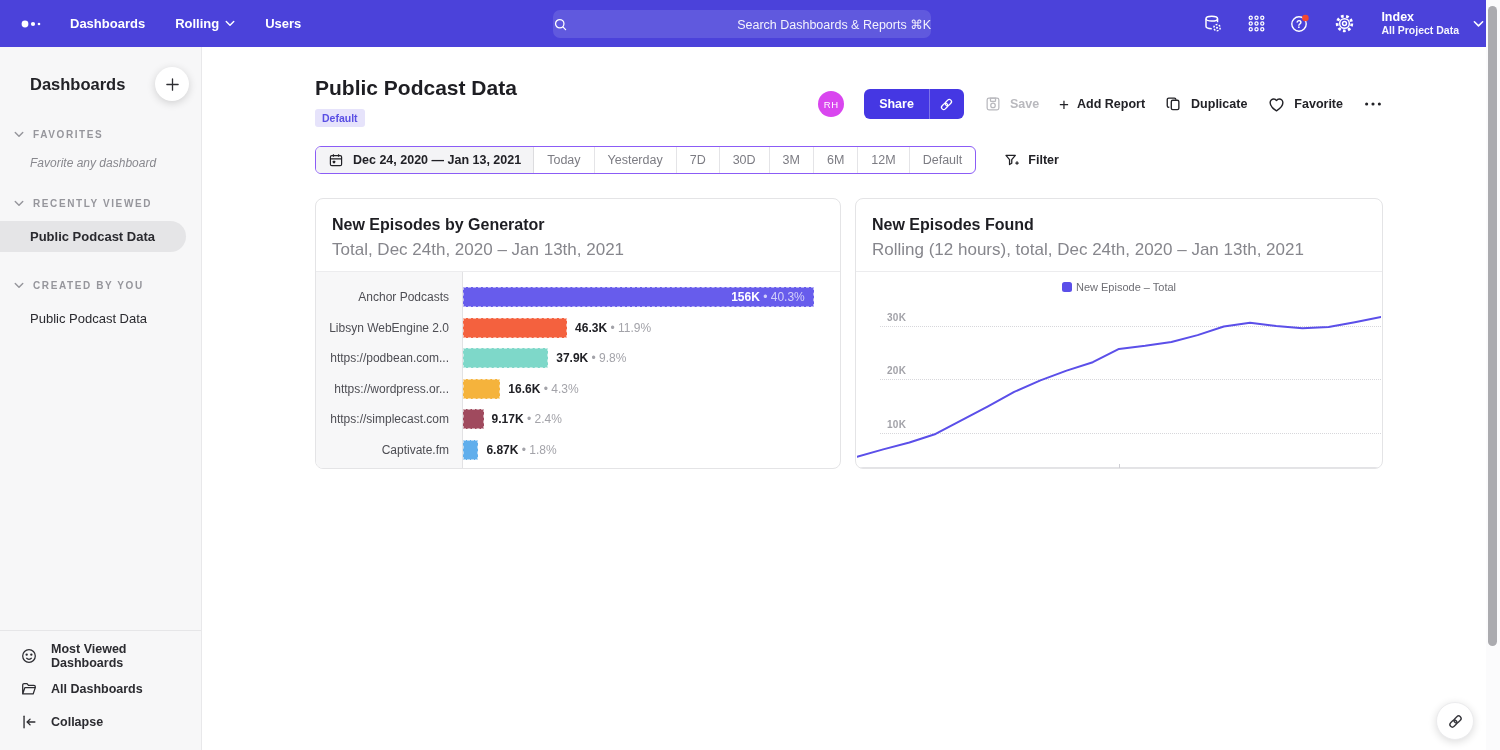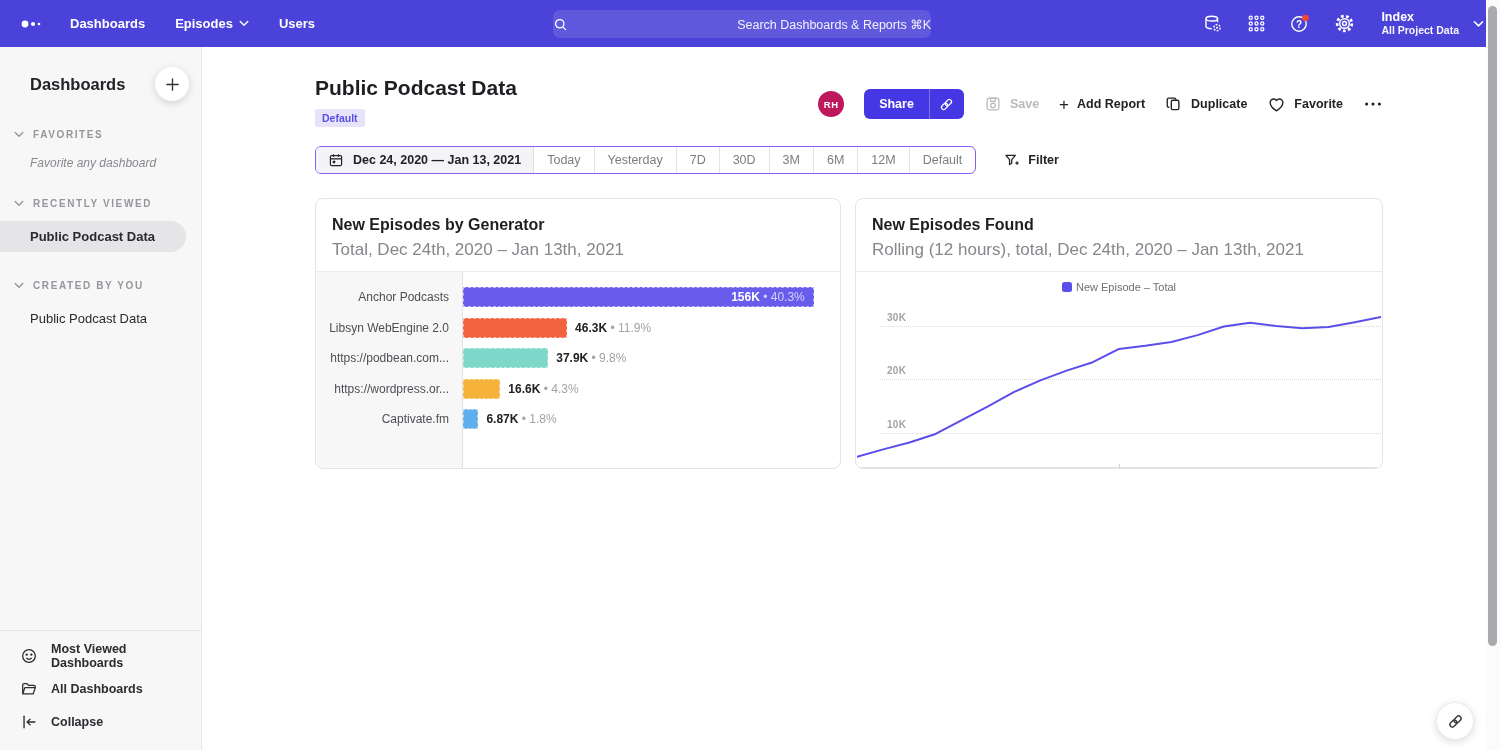--- a/index.html
+++ b/index.html
@@ -35,21 +35,21 @@
   .side-item { margin-top:12px; height:31px; display:flex; align-items:center; padding-left:30px; font-size:13px; color:#2a2a2f; cursor:pointer; width:186px; }
   .side-item.selected { background:#e5e5e7; border-radius:0 16px 16px 0; font-weight:700; }
   .side-footer { margin-top:auto; border-top:1px solid #e6e6e8; padding:8px 0 12px; }
   .foot-item { height:33px; display:flex; align-items:center; gap:13px; padding:0 20px; font-size:12.5px; font-weight:700; color:#2c2c31; cursor:pointer; }
 
   
   .header-row { display:flex; align-items:flex-start; width:1068px; }
   .page-title { font-size:21px; font-weight:700; color:#1e1e23; }
   .badge { display:inline-block; margin-top:9px; background:#e6e3fb; color:#5a4fe4; font-size:10.5px; font-weight:600; padding:3px 7px; border-radius:3px; }
   .actions { margin-left:auto; display:flex; align-items:center; gap:20px; margin-top:13px; }
-  .avatar { width:26px; height:26px; border-radius:50%; background:#be185d; color:#fff; font-size:9.5px; font-weight:700; display:flex; align-items:center; justify-content:center; letter-spacing:.5px; }
+  .avatar { width:26px; height:26px; border-radius:50%; background:#d946ef; color:#fff; font-size:9.5px; font-weight:400; display:flex; align-items:center; justify-content:center; letter-spacing:.5px; }
   .share-group { display:flex; }
   .share-btn { background:#4537e3; color:#fff; font-size:12.5px; font-weight:700; height:30px; padding:0 15px; border:none; border-radius:6px 0 0 6px; cursor:pointer; }
   .share-link-btn { width:35px; height:30px; background:#4537e3; border:none; border-left:1px solid rgba(255,255,255,.3); border-radius:0 6px 6px 0; display:flex; align-items:center; justify-content:center; cursor:pointer; }
   .act { display:flex; align-items:center; gap:8px; font-size:12.5px; font-weight:700; color:#222227; cursor:pointer; white-space:nowrap; }
   .act.disabled { color:#b9b9be; }
   .act .plus { font-size:17px; font-weight:400; line-height:1; }
 
   
   .toolbar-row { display:flex; align-items:center; margin-top:19px; }
   .segmented { display:flex; align-items:stretch; height:28px; border:1px solid #8b5cf6; border-radius:6px; background:#fff; }
@@ -112,21 +112,21 @@
         <circle cx="7" cy="10" r="3.4" fill="#fff"></circle>
         <circle cx="15" cy="10" r="2.1" fill="#fff"></circle>
         <circle cx="21" cy="10" r="1.3" fill="#fff"></circle>
       </svg>
   </span>
   <div class="nav-menu">
       <div class="nav-item">
         <span>Dashboards</span>
       </div>
       <div class="nav-item">
-        <span>Episodes</span>
+        <span>Rolling</span>
         <svg width="10" height="7" viewBox="0 0 12 8">
           <path d="M1.5 1.5L6 6l4.5-4.5" fill="none" stroke="#fff" stroke-width="1.7" stroke-linecap="round" stroke-linejoin="round"></path>
         </svg>
       </div>
       <div class="nav-item">
         <span>Users</span>
       </div>
     </div>
 
   <div class="nav-search">
@@ -374,20 +374,27 @@
                 </div>
               </div>
               <div class="bar-row">
                 <div class="bar-label">https://wordpress.or...</div>
                 <div class="bar-cell">
                   <div class="bar" style="width: 10.0606%; background: rgb(245, 179, 60);"></div>
                   <span class="bar-val"><b>16.6K</b><i> • 4.3%</i></span>
                 </div>
               </div>
               <div class="bar-row">
+                <div class="bar-label">https://simplecast.com</div>
+                <div class="bar-cell">
+                  <div class="bar" style="width: 5.55758%; background: rgb(160, 74, 94);"></div>
+                  <span class="bar-val"><b>9.17K</b><i> • 2.4%</i></span>
+                </div>
+              </div>
+              <div class="bar-row">
                 <div class="bar-label">Captivate.fm</div>
                 <div class="bar-cell">
                   <div class="bar" style="width: 4.16364%; background: rgb(96, 174, 236);"></div>
                   <span class="bar-val"><b>6.87K</b><i> • 1.8%</i></span>
                 </div>
               </div>
             </div>
         </div>
       </div>
 

